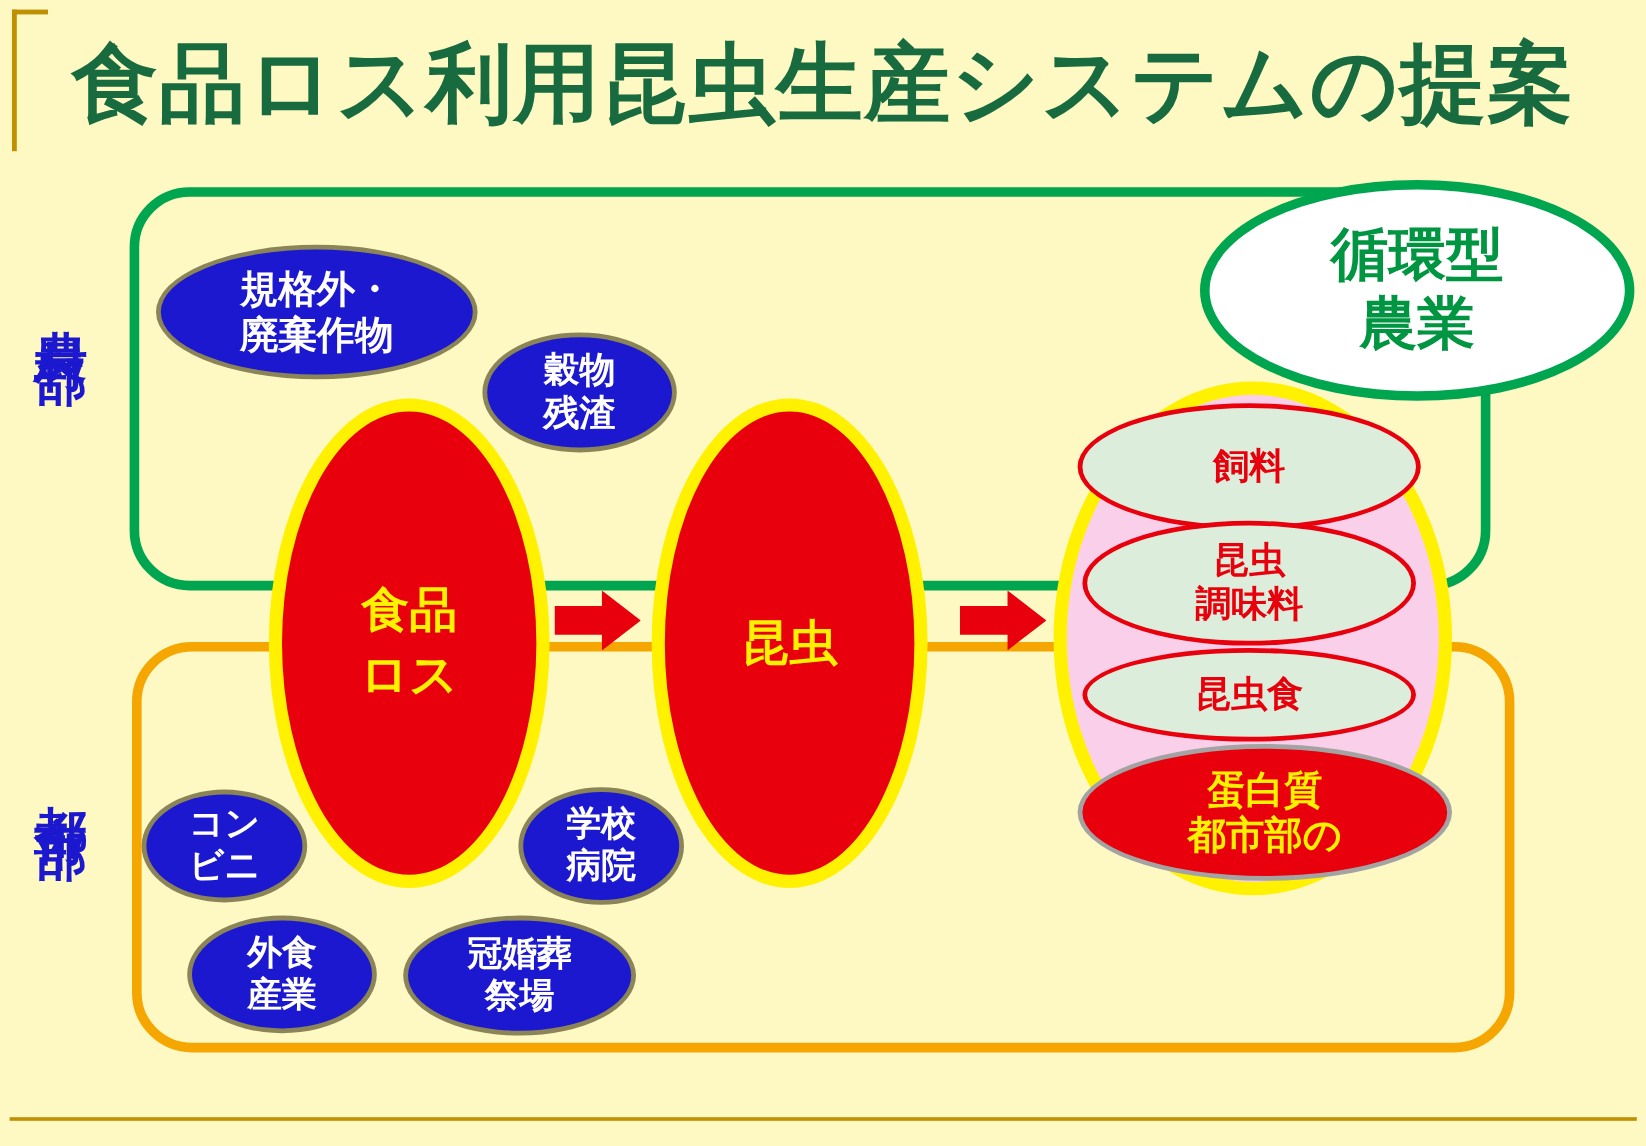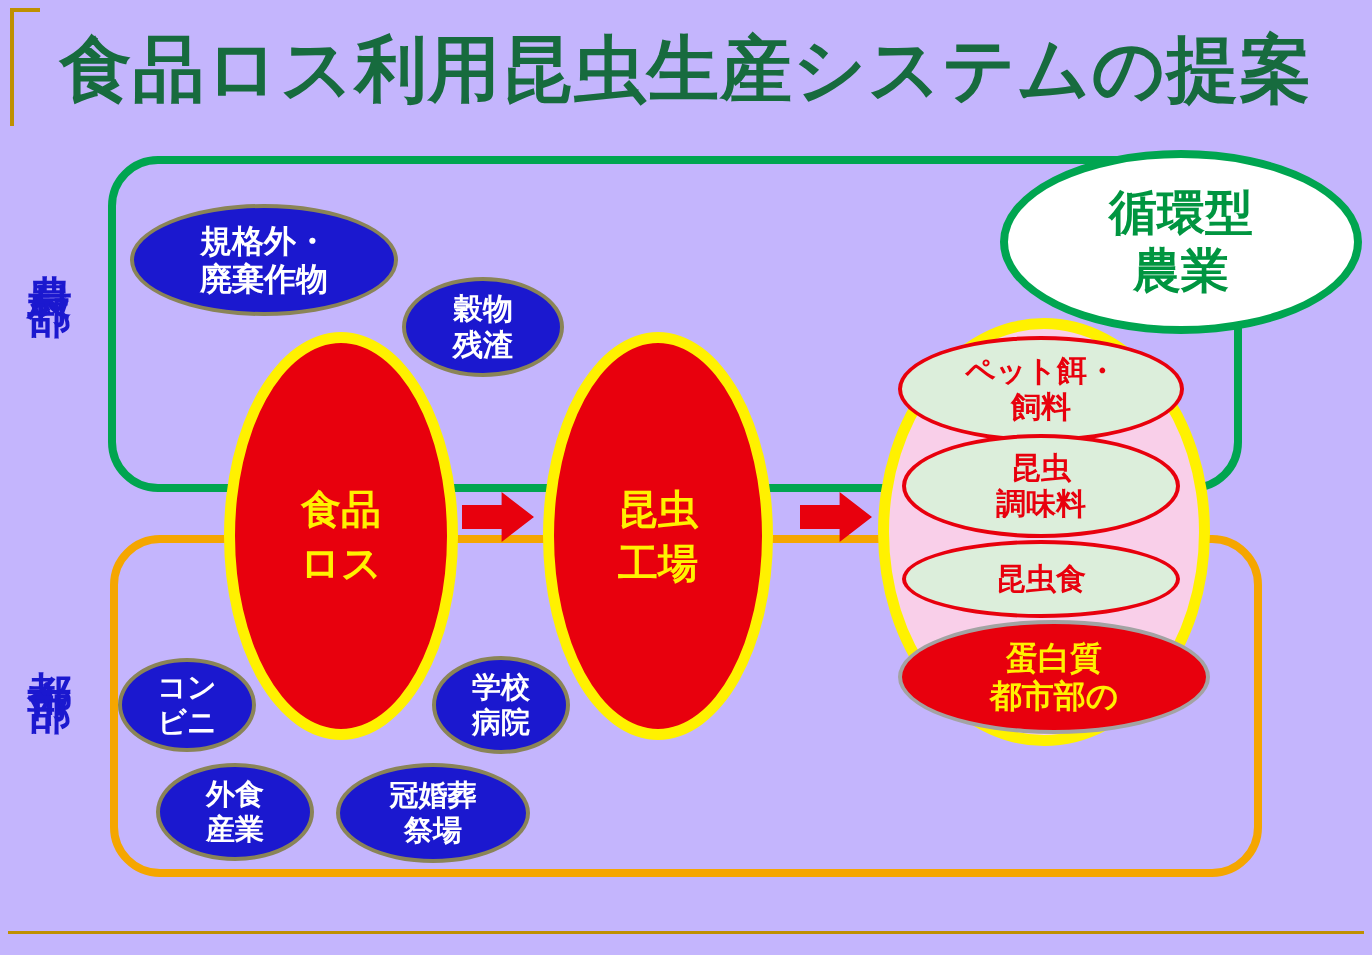--- a/index.html
+++ b/index.html
@@ -1,17 +1,17 @@
 <!DOCTYPE html>
 <html><head>
 <meta charset="utf-8">
 <style>
   html,body { margin:0; padding:0; background:#ffffff; }
   .slide {
-    position:relative; width:1372px; height:955px; background:#c4b5fd;
+    position:relative; width:1372px; height:955px; background:#fef9c3;
     font-family:"Liberation Sans","DejaVu Sans",sans-serif; overflow:hidden;
   }
   
   .corner-v { position:absolute; left:10px; top:8px; width:4px; height:118px; background:#bf9000; }
   .corner-h { position:absolute; left:10px; top:8px; width:30px; height:4px; background:#bf9000; }
   .bottom-rule { position:absolute; left:8px; top:931px; width:1356px; height:3px; background:#bf9000; }
 
   .title {
     position:absolute; left:16px; top:22px; width:1340px; margin:0;
     text-align:center; font-size:72px; font-weight:bold; color:#176b3e;
@@ -113,30 +113,28 @@
     <span>冠婚葬</span>
     <span>祭場</span>
   </div>
 
   <div class="ellipse red-main" id="food-loss">
     <span>食品</span>
     <span>ロス</span>
   </div>
   <div class="ellipse red-main" id="insect-factory">
     <span>昆虫</span>
-    <span>工場</span>
   </div>
 
   <div class="arrow" id="arrow1"></div>
   <div class="arrow" id="arrow2"></div>
 
   <div class="pink-group"></div>
 
   <div class="ellipse pale-green" id="prod-pet">
-    <span>ペット餌・</span>
     <span>飼料</span>
   </div>
   <div class="ellipse pale-green" id="prod-seasoning">
     <span>昆虫</span>
     <span>調味料</span>
   </div>
   <div class="ellipse pale-green" id="prod-insectfood">
     <span>昆虫食</span>
   </div>
   <div class="ellipse pale-green" id="prod-protein">

